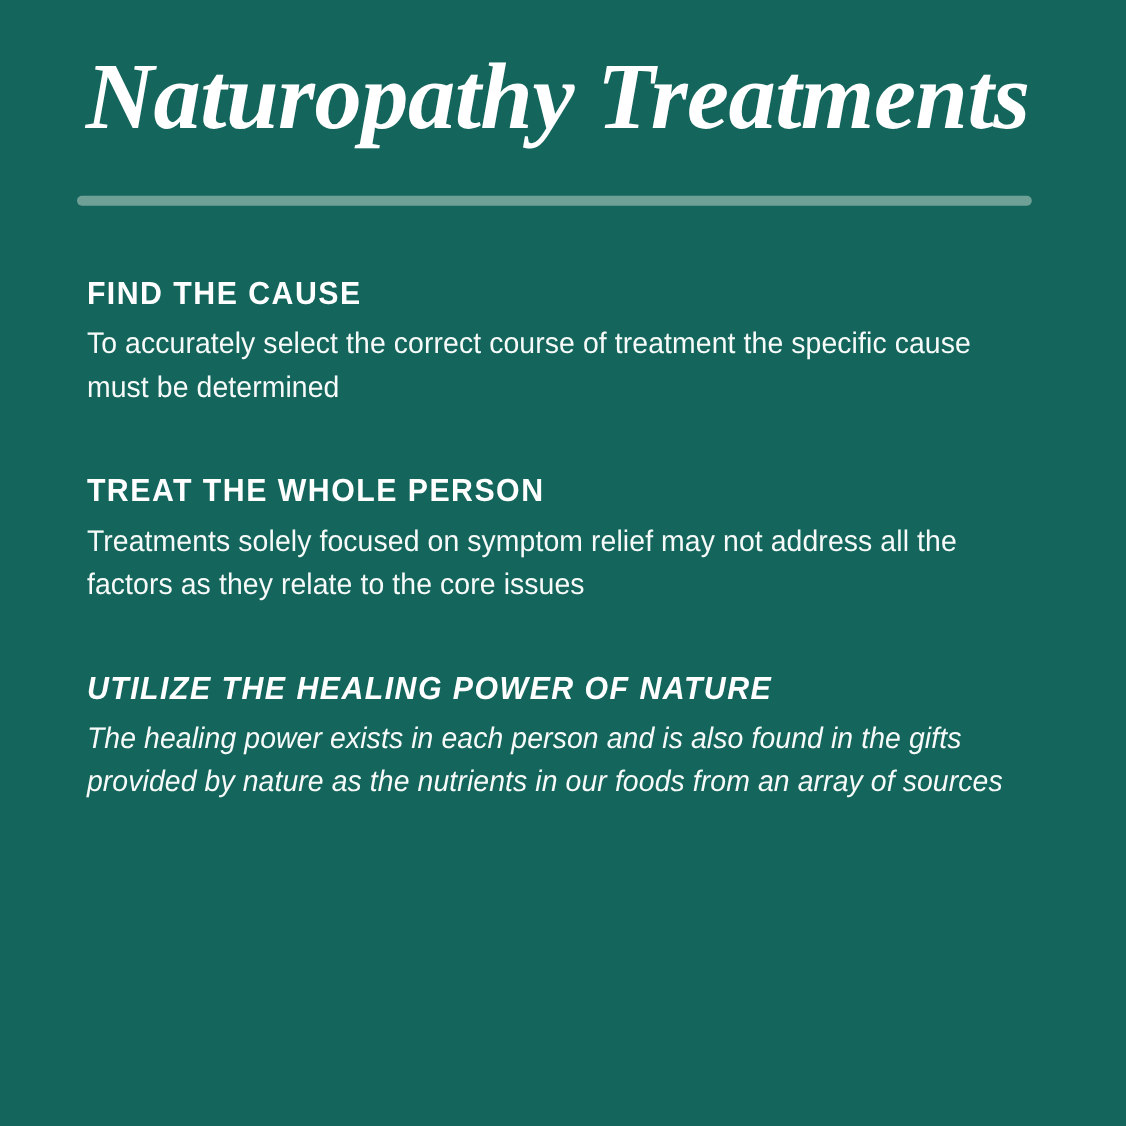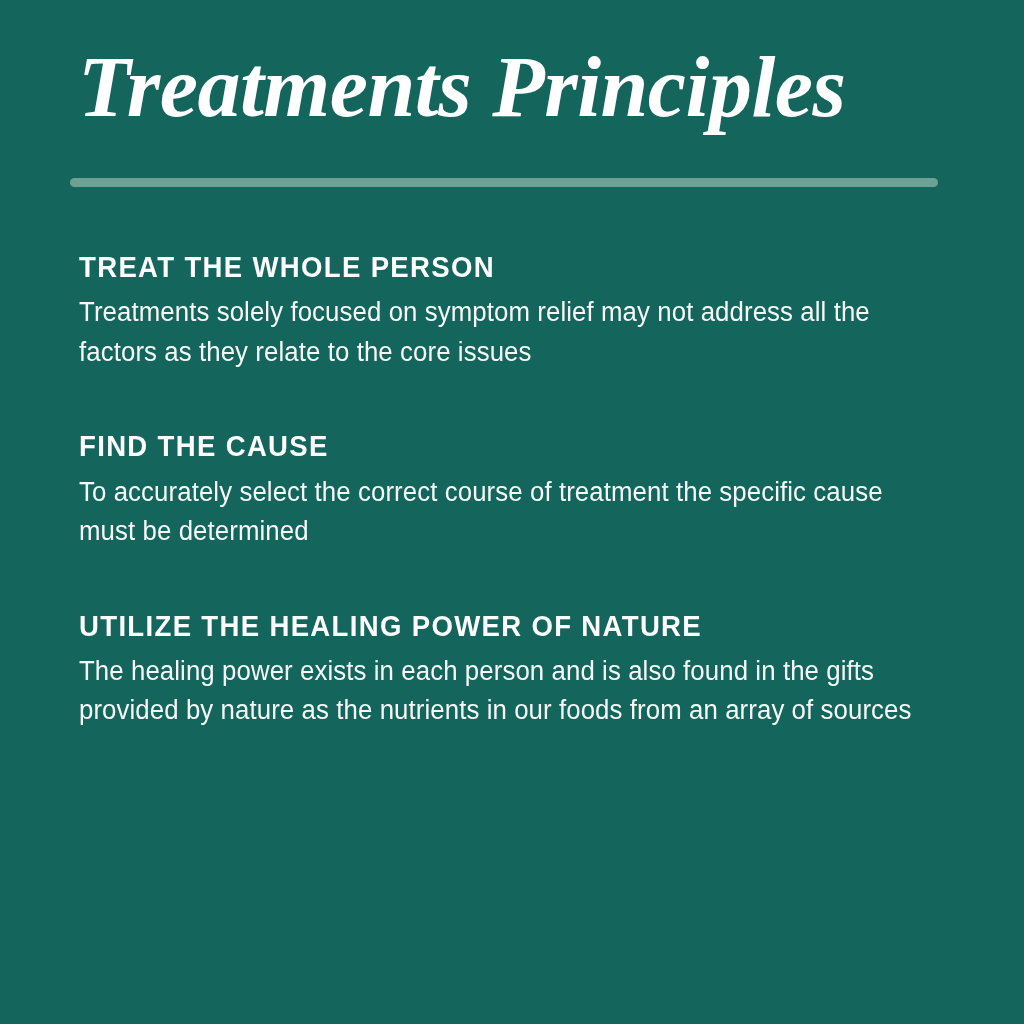--- a/index.html
+++ b/index.html
@@ -56,20 +56,21 @@
     position: absolute;
     left: 79px;
     top: 252px;
     width: 880px;
   }
   .principle {
     margin-bottom: 59px;
   }
   .principle:last-child {
     margin-bottom: 0;
+    font-style: italic;
   }
   .principle-title {
     margin: 0 0 11px 0;
     font-family: "Liberation Sans Narrow", "Liberation Sans", "DejaVu Sans Condensed", sans-serif;
     font-weight: 700;
     font-size: 29px;
     line-height: 1.05;
     letter-spacing: 1.4px;
     color: #ffffff;
     text-transform: uppercase;
@@ -89,35 +90,35 @@
     transform-origin: left top;
     max-width: 905px;
   }
 </style>
 </head>
 <body style="background: rgb(20, 101, 92);">
 
 <div class="poster" style="background: rgb(20, 101, 92);">
 
   <div class="title-block">
-    <h1 class="poster-title" style="color: rgb(255, 255, 255);">Treatments Principles</h1>
+    <h1 class="poster-title" style="color: rgb(255, 255, 255);">Naturopathy Treatments</h1>
   </div>
 
   <div class="divider" style="background: rgb(111, 160, 150);"></div>
 
   <div class="principles">
 
     <div class="principle">
-      <h2 class="principle-title" style="color: rgb(255, 255, 255);">TREAT THE WHOLE PERSON</h2>
-      <p class="principle-body" style="color: rgb(246, 250, 248);">Treatments solely focused on symptom relief may not address all the factors as they relate to the core issues</p>
+      <h2 class="principle-title" style="color: rgb(255, 255, 255);">FIND THE CAUSE</h2>
+      <p class="principle-body" style="color: rgb(246, 250, 248);">To accurately select the correct course of treatment the specific cause must be determined</p>
     </div>
 
     <div class="principle">
-      <h2 class="principle-title" style="color: rgb(255, 255, 255);">FIND THE CAUSE</h2>
-      <p class="principle-body" style="color: rgb(246, 250, 248);">To accurately select the correct course of treatment the specific cause must be determined</p>
+      <h2 class="principle-title" style="color: rgb(255, 255, 255);">TREAT THE WHOLE PERSON</h2>
+      <p class="principle-body" style="color: rgb(246, 250, 248);">Treatments solely focused on symptom relief may not address all the factors as they relate to the core issues</p>
     </div>
 
 
     <div class="principle">
       <h2 class="principle-title" style="color: rgb(255, 255, 255);">UTILIZE THE HEALING POWER OF NATURE</h2>
       <p class="principle-body" style="color: rgb(246, 250, 248);">The healing power exists in each person and is also found in the gifts provided by nature as the nutrients in our foods from an array of sources</p>
     </div>
 
   </div>
 </div>

